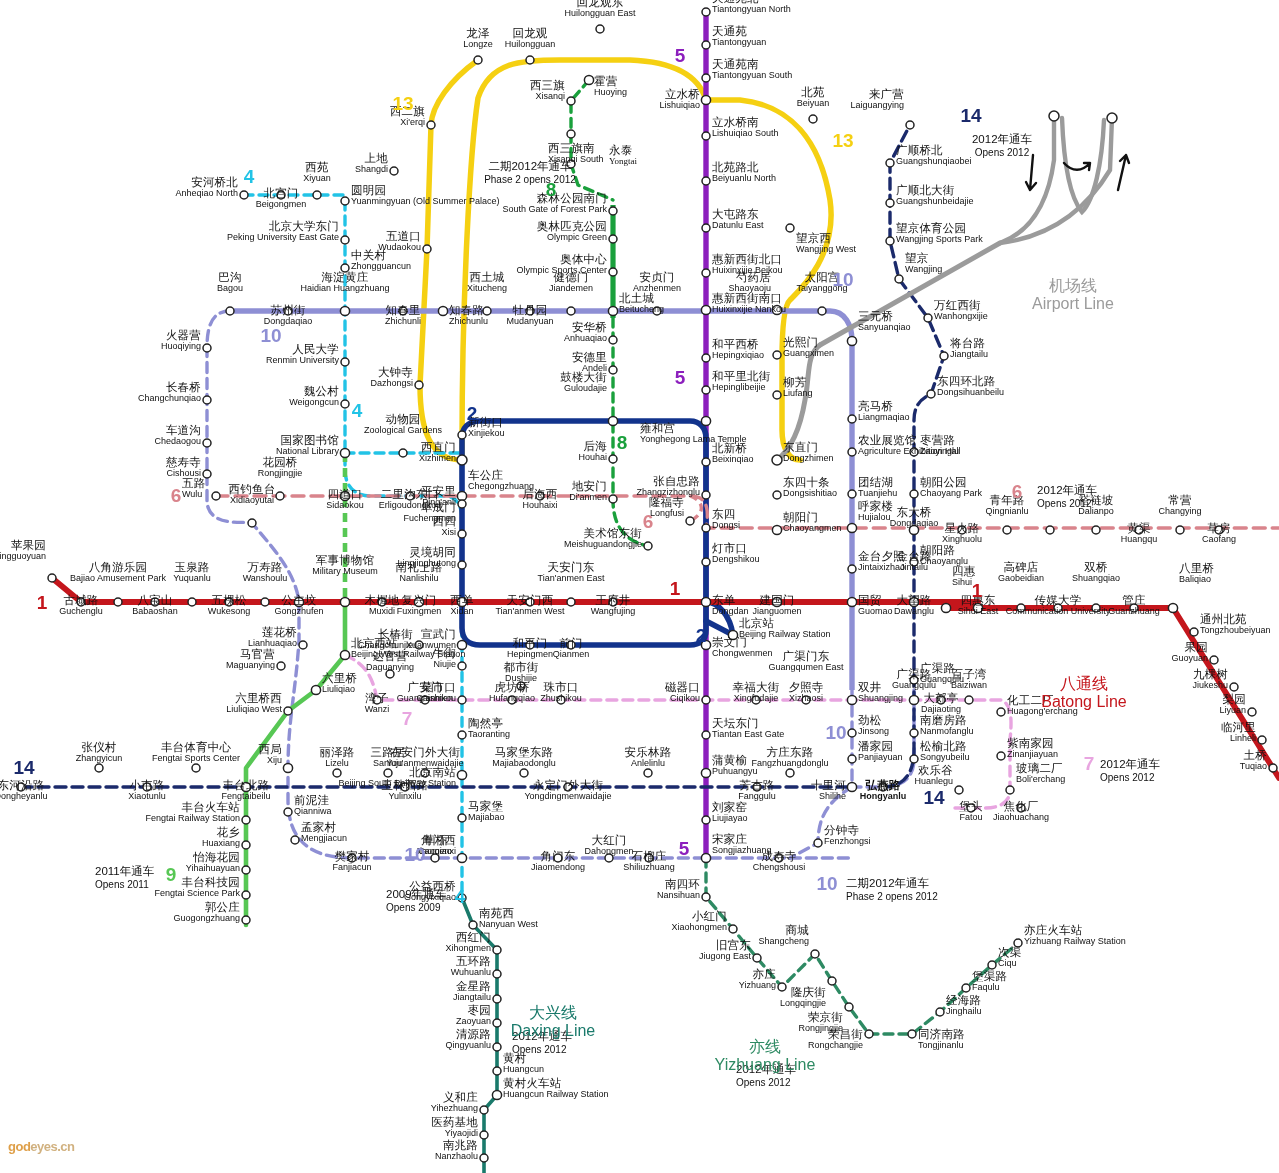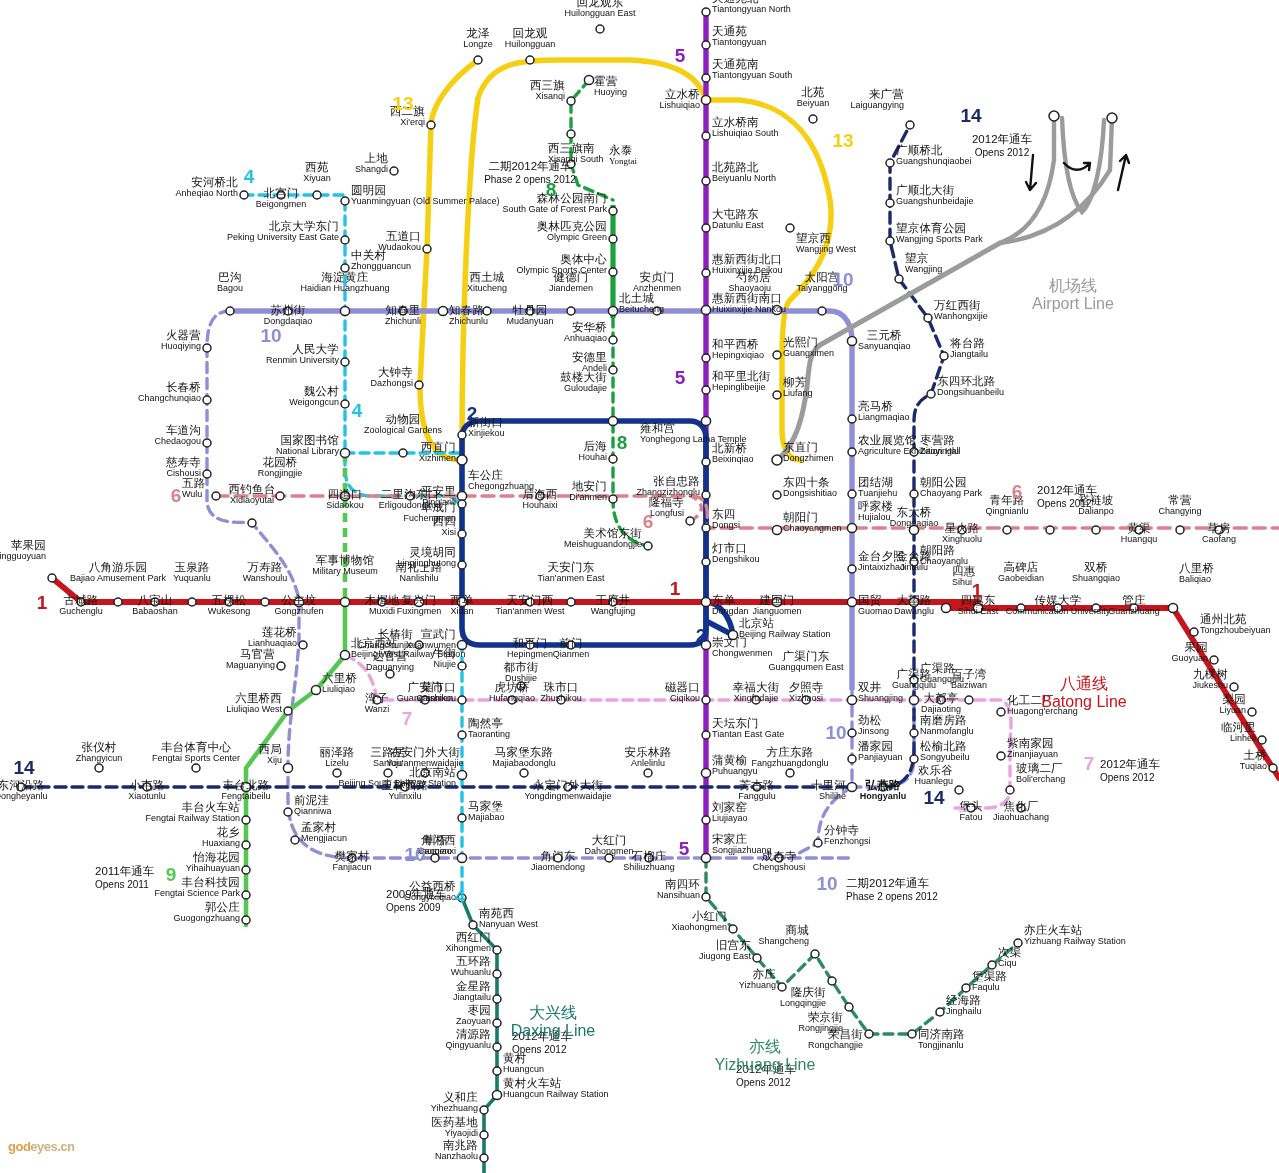--- a/index.html
+++ b/index.html
@@ -666,21 +666,21 @@
         <span class="en">Jiandemen</span>
       </div>
       <div class="lbl c" style="left: 657px; top: 272px;">
         <span class="cn">安贞门</span>
         <span class="en">Anzhenmen</span>
       </div>
       <div class="lbl c" style="left: 822px; top: 272px;">
         <span class="cn">太阳宫</span>
         <span class="en">Taiyanggong</span>
       </div>
-      <div class="lbl l" style="left: 858px; top: 330px; text-align: center;">
+      <div class="lbl l" style="left: 858px; top: 311px;">
         <span class="cn">三元桥</span>
         <span class="en">Sanyuanqiao</span>
       </div>
       <div class="lbl l" style="left: 858px; top: 401px;">
         <span class="cn">亮马桥</span>
         <span class="en">Liangmaqiao</span>
       </div>
       <div class="lbl l" style="left: 858px; top: 435px;">
         <span class="cn">农业展览馆</span>
         <span class="en">Agriculture Exhibition Hall</span>

